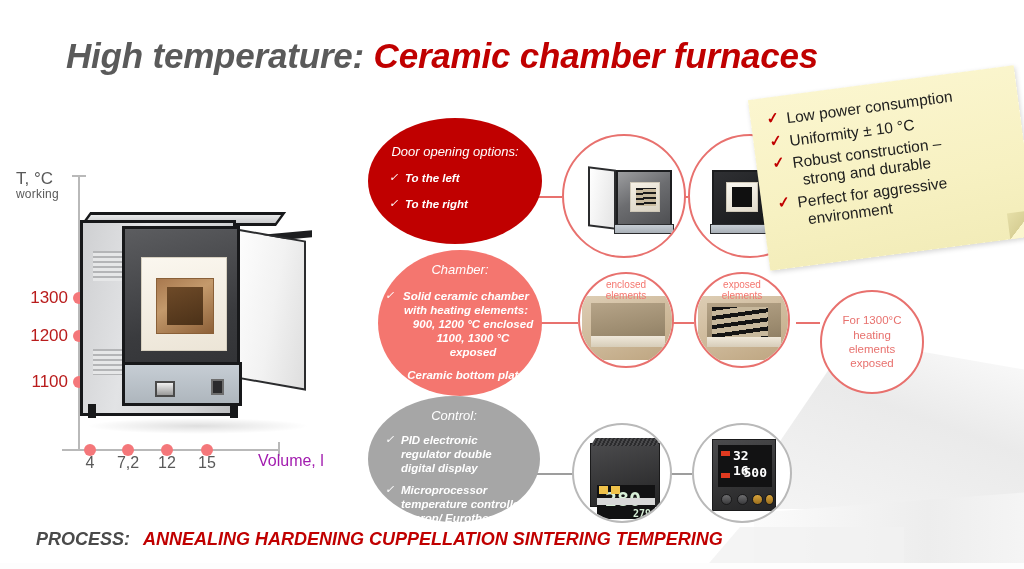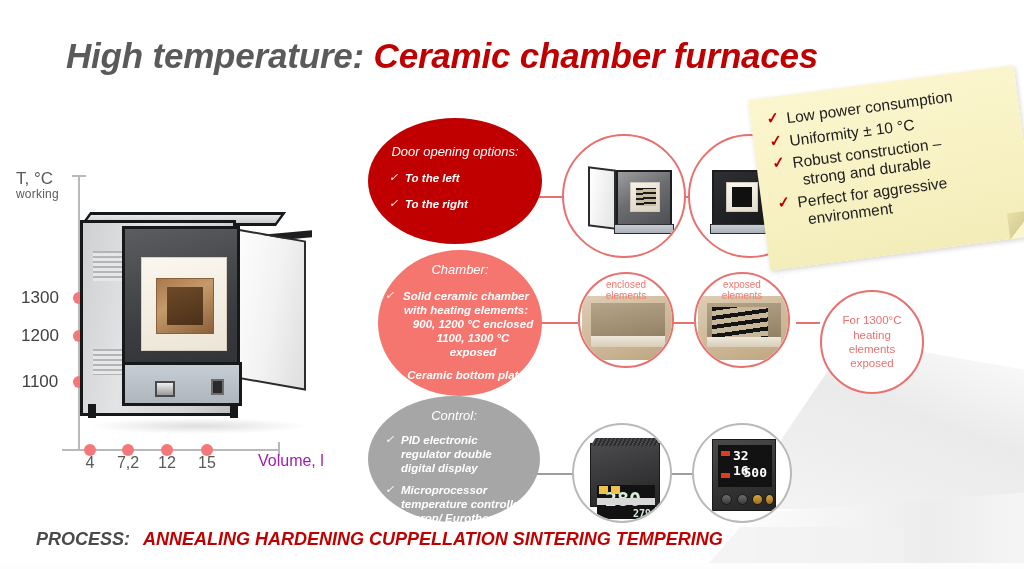--- a/index.html
+++ b/index.html
@@ -71,22 +71,22 @@
   .axis-y-title {
     position: absolute; left: 16px; top: 170px;
     color: #595959; font-size: 17px; line-height: 1.0;
   }
   .axis-y-title .sub { display:block; font-size: 12px; margin-top: 1px; letter-spacing: .2px;}
   .axis-x-title {
     position: absolute; left: 258px; top: 452px;
     color: #a21caf; font-size: 16px; white-space: nowrap;
   }
   .ytick {
-    position: absolute; color: #404040; font-size: 17px;
-    text-align: center; width: 56px; left: 12px;
+    position: absolute; color: #b91c1c; font-size: 17px;
+    text-align: right; width: 56px; left: 12px;
   }
   .ydot {
     position: absolute; left: 73px; width: 12px; height: 12px;
     border-radius: 50%; background: #F4777A;
   }
   .xtick {
     position: absolute; top: 454px; color: #595959; font-size: 16px;
     text-align: center; width: 46px;
   }
   .xdot {

